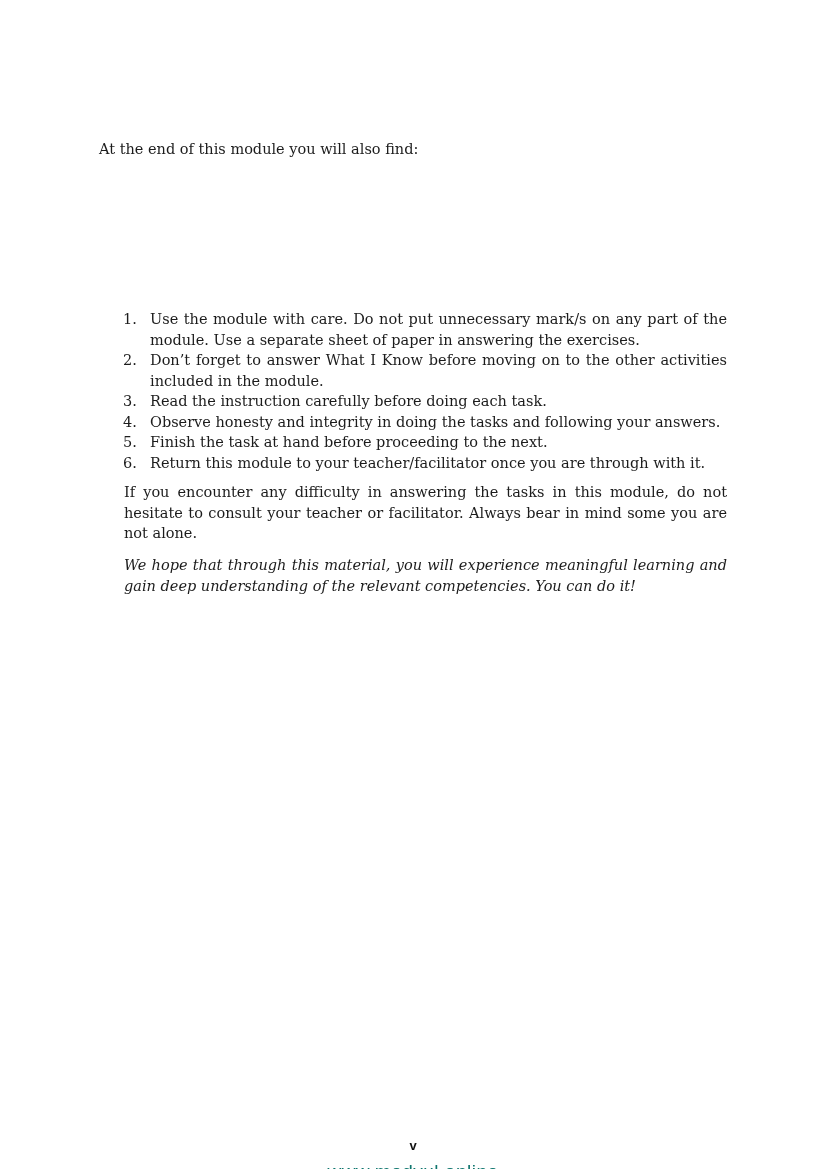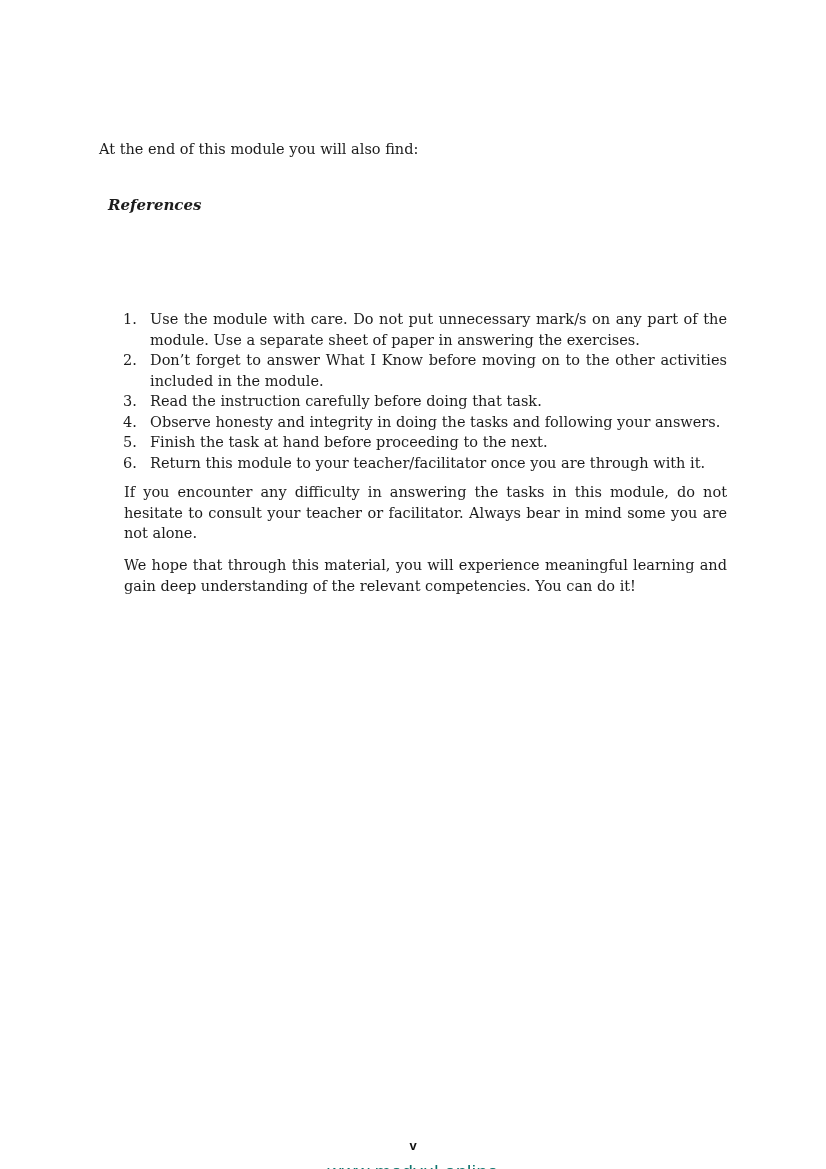--- a/index.html
+++ b/index.html
@@ -73,20 +73,21 @@
     left: 124px;
     width: 603px;
     text-align: justify;
   }
   .para-2 {
     position: absolute;
     top: 517px;
     left: 124px;
     width: 603px;
     text-align: justify;
+    font-style: italic;
   }
   .page-number {
     position: absolute;
     top: 1100px;
     left: 0;
     width: 100%;
     text-align: center;
     font-family: "Liberation Sans", sans-serif;
     font-size: 13px;
     font-weight: 600;
@@ -107,36 +108,35 @@
   }
 </style>
 </head>
 <body>
 
 <div class="page">
 
   <div class="intro-line">At the end of this module you will also find:</div>
 
   <div class="ref-row">
-    <div class="ref-label">References</div>
   </div>
 
 
   <div class="reminder-list">
     <div class="reminder-item">
       <span class="reminder-num">1.</span>
       <span class="reminder-text">Use the module with care. Do not put unnecessary mark/s on any part of the module. Use a separate sheet of paper in answering the exercises.</span>
     </div>
     <div class="reminder-item">
       <span class="reminder-num">2.</span>
       <span class="reminder-text">Don’t forget to answer What I Know before moving on to the other activities included in the module.</span>
     </div>
     <div class="reminder-item">
       <span class="reminder-num">3.</span>
-      <span class="reminder-text">Read the instruction carefully before doing that task.</span>
+      <span class="reminder-text">Read the instruction carefully before doing each task.</span>
     </div>
     <div class="reminder-item">
       <span class="reminder-num">4.</span>
       <span class="reminder-text">Observe honesty and integrity in doing the tasks and following your answers.</span>
     </div>
     <div class="reminder-item">
       <span class="reminder-num">5.</span>
       <span class="reminder-text">Finish the task at hand before proceeding to the next.</span>
     </div>
     <div class="reminder-item">

